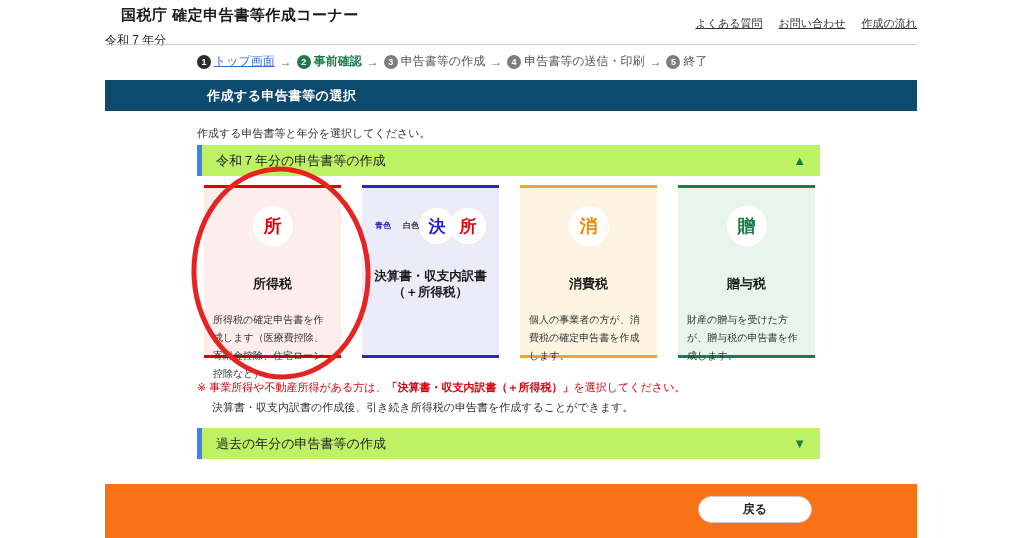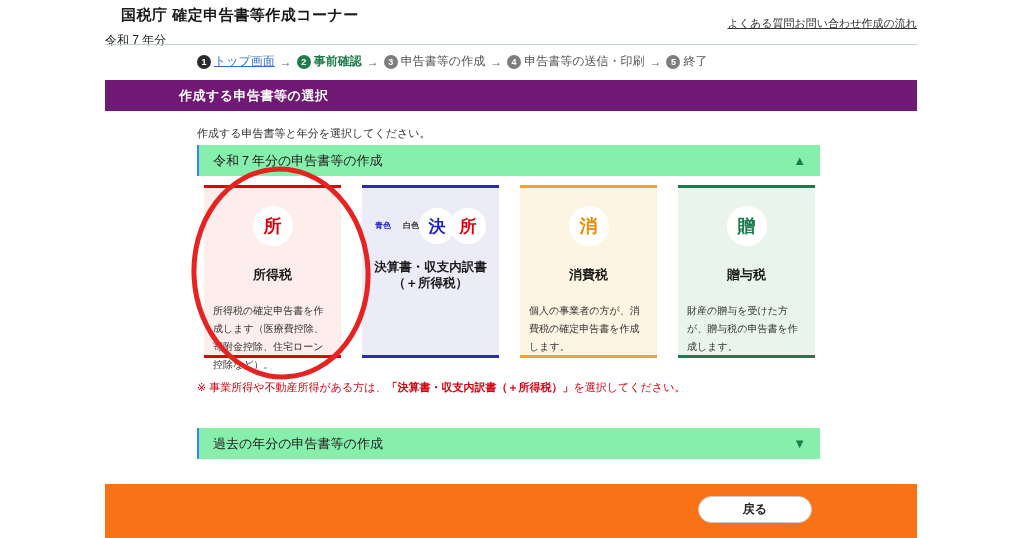--- a/index.html
+++ b/index.html
@@ -3,47 +3,47 @@
 <meta charset="utf-8">
 <style>
   * { margin:0; padding:0; box-sizing:border-box; }
   body { font-family:"Liberation Sans","DejaVu Sans",sans-serif; background:#ffffff; }
   .page { position:relative; width:1024px; height:538px; background:#fff; overflow:hidden; }
 
   
   .header { position:absolute; left:105px; top:6px; width:812px; }
   .site-title { font-size:15px; font-weight:bold; color:#1a1a1a; letter-spacing:.5px;margin-left:16px; }
   .site-year { margin-top:7px; font-size:12px; color:#222; }
-  .header-links { position:absolute; right:0; top:10px; display:flex; gap:0; }
+  .header-links { position:absolute; right:0; top:10px; display:flex; gap:16px; }
   .header-links a { font-size:11px; color:#333; text-decoration:underline; cursor:pointer; }
   .header-divider { position:absolute; left:105px; top:44px; width:812px; height:1px; background:#bcd4c6; }
 
   
   .steps { position:absolute; left:197px; top:53px; display:flex; align-items:center; gap:5px; font-size:12px; }
   .step { display:flex; align-items:center; gap:3px; }
   .step-circle { display:inline-flex; align-items:center; justify-content:center;
     width:14px; height:14px; border-radius:50%; color:#fff; font-size:9px; font-weight:bold; }
   .step-circle.done { background:#2b2b2b; }
   .step-circle.current { background:#1e7b4c; }
   .step-circle.todo { background:#7d7d7d; }
   .step-label { color:#555; }
   .step-label.link { color:#2f6fc4; text-decoration:underline; cursor:pointer; }
   .step-label.current { color:#1e7b4c; font-weight:bold; }
   .step-arrow { color:#666; }
 
   
-  .banner { position:absolute; left:105px; top:80px; width:812px; height:31px; background:#701a75;
-    display:flex; align-items:center; padding-left:74px; }
+  .banner { position:absolute; left:105px; top:80px; width:812px; height:31px; background:#0c4a6e;
+    display:flex; align-items:center; padding-left:102px; }
   .banner-title { color:#fff; font-size:13px; font-weight:bold; letter-spacing:.5px; }
 
   
   .instruction { position:absolute; left:197px; top:126px; font-size:11px; color:#333; }
 
-  .accordion { position:absolute; left:197px; width:623px; height:31px; background:#86efac;
-    border-left:2px solid #3b82f6; display:flex; align-items:center; padding:0 14px; cursor:pointer; }
+  .accordion { position:absolute; left:197px; width:623px; height:31px; background:#bef264;
+    border-left:5px solid #3b82f6; display:flex; align-items:center; padding:0 14px; cursor:pointer; }
   .accordion.current-year { top:145px; }
   .accordion.past-year { top:428px; }
   .accordion-label { font-size:13px; color:#222; }
   .accordion-toggle { margin-left:auto; font-size:13px; color:#1e7b4c; }
 
   
   .cards { position:absolute; left:204px; top:185px; display:flex; gap:21px; }
   .card { width:137px; height:173px; padding:9px 9px 8px; text-align:center; cursor:pointer; }
   .card.red    { background:#fdeeeb; border-top:3px solid #dc000c; border-bottom:3px solid #dc000c; }
   .card.blue   { background:#ecebf8; border-top:3px solid #2b2bb0; border-bottom:3px solid #2b2bb0; }
@@ -56,21 +56,21 @@
   .badge-circle.small { width:36px; height:36px; font-size:17px; }
   .char-red { color:#dc000c; } .char-blue { color:#2323cd; }
   .char-orange { color:#ef8a00; } .char-green { color:#1e7b4c; }
   .sub-labels { display:flex; gap:12px; margin-bottom:1px; }
   .sub-labels span { font-size:8px; font-weight:bold; }
   .sub-blue { color:#2323cd; } .sub-dark { color:#333; }
   .circle-pair { display:flex; }
   .circle-pair .badge-circle + .badge-circle { margin-left:-5px; }
 
   .card-title { min-height:36px; display:flex; flex-direction:column; justify-content:center;
-    font-size:13px; font-weight:bold; color:#1a1a1a; line-height:1.3; margin-top:2px; }
+    font-size:13px; font-weight:bold; color:#1a1a1a; line-height:1.3; margin-top:11px; }
   .card.blue .card-title { font-size:12.5px; }
   .card-desc { margin-top:9px; font-size:10px; line-height:1.8; color:#333; text-align:left; }
 
   
   .annotation { position:absolute; left:0; top:0; pointer-events:none; }
 
   
   .note { position:absolute; left:197px; top:377px; font-size:11px; line-height:1.85; }
   .note-line1 { color:#d7000f; }
   .note-line1 .em { font-weight:bold; }
@@ -200,20 +200,21 @@
 
   <svg class="annotation" width="1024" height="538" viewBox="0 0 1024 538">
     <ellipse cx="281" cy="273" rx="87" ry="104" fill="none" stroke="#e62320" stroke-width="5" stroke-linecap="round" transform="rotate(-3 281 273)"></ellipse>
   </svg>
 
   <div class="note">
     <div class="note-line1">
       <span>※</span>
       <span>事業所得や不動産所得がある方は、</span><span class="em">「決算書・収支内訳書（＋所得税）」</span><span>を選択してください。</span>
     </div>
+    <div class="note-line2">決算書・収支内訳書の作成後、引き続き所得税の申告書を作成することができます。</div>
   </div>
 
   <div class="accordion past-year">
     <span class="accordion-label">過去の年分の申告書等の作成</span>
     <span class="accordion-toggle">▼</span>
   </div>
 
   <div class="footer">
     <button class="back-button">戻る</button>
   </div>

